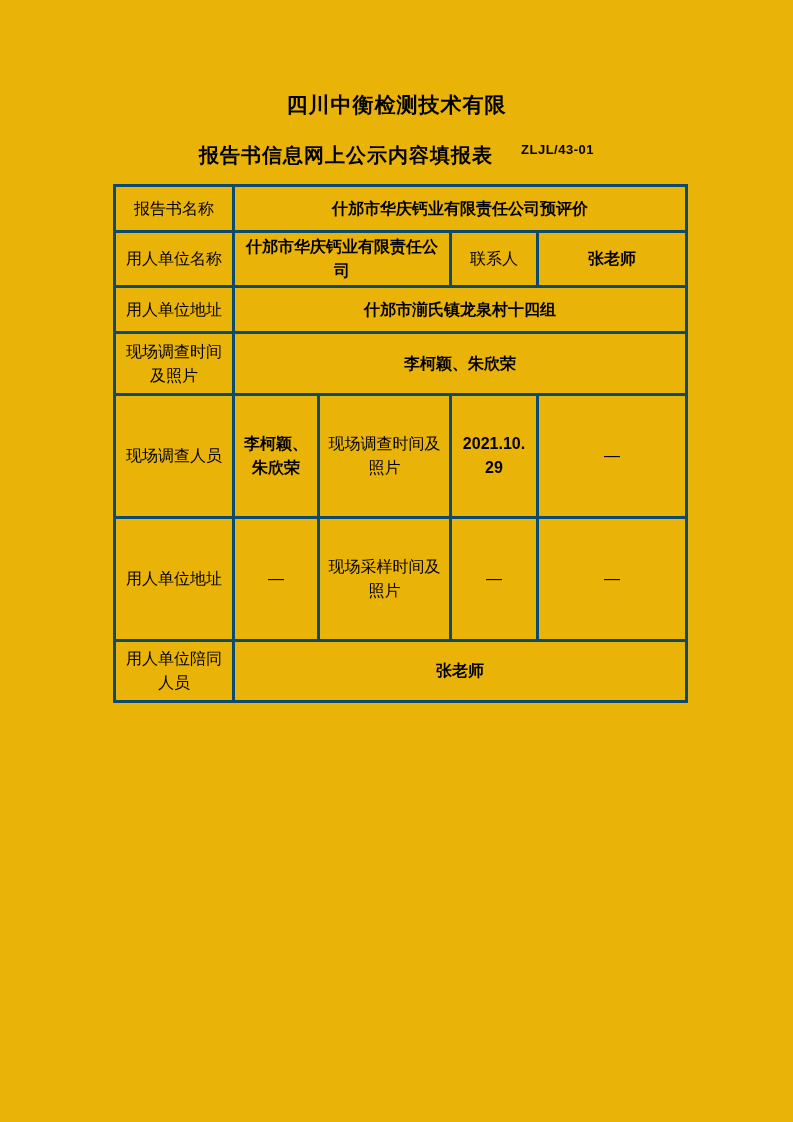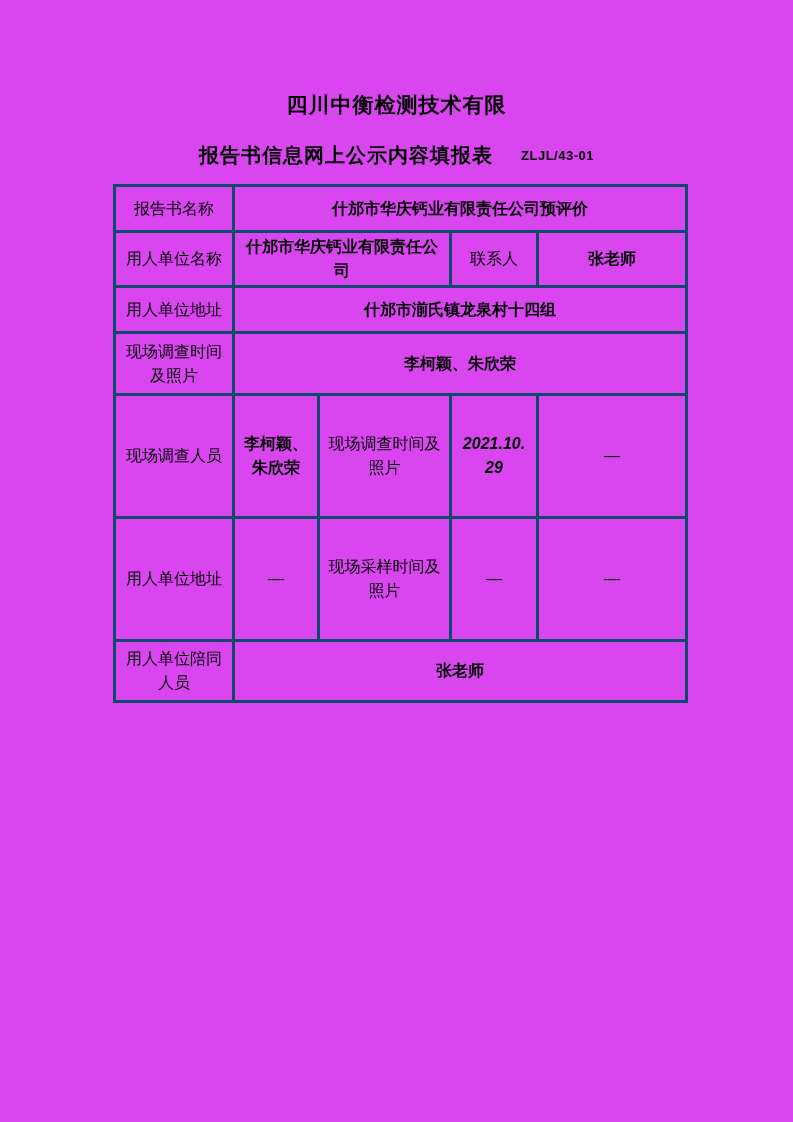--- a/index.html
+++ b/index.html
@@ -8,34 +8,34 @@
     width: 793px;
     height: 1122px;
     font-family: "Liberation Sans", "DejaVu Sans", sans-serif;
     color: #000;
     position: relative;
     overflow: hidden;
   }
   .page {
     width: 793px;
     height: 1122px;
-    background: #d946ef;
+    background: #eab308;
     padding-top: 92px;
   }
   .doc-title {
     text-align: center;
     font-size: 21px;
     font-weight: bold;
     letter-spacing: 1px;
     line-height: 26px;
   }
   .subtitle-row {
     margin-top: 24px;
     display: flex;
-    align-items: center;
+    align-items: flex-start;
     justify-content: center;
   }
   .doc-subtitle {
     font-size: 20px;
     font-weight: bold;
     letter-spacing: 1px;
     line-height: 26px;
   }
   .doc-code {
     font-size: 13px;
@@ -54,21 +54,21 @@
     text-align: center;
     vertical-align: middle;
     font-size: 16px;
     line-height: 24px;
     padding: 2px 8px;
     overflow: hidden;
   }
   td.label { font-weight: normal; }
   td.value { font-weight: bold; }
   td.plain { font-weight: normal; }
-  td.num   { font-weight: bold; word-break: break-all; font-style: italic; }
+  td.num   { font-weight: bold; word-break: break-all; }
   tr.r1 { height: 46px; }
   tr.r2 { height: 51px; }
   tr.r3 { height: 46px; }
   tr.r4 { height: 62px; }
   tr.r5 { height: 123px; }
   tr.r6 { height: 123px; }
   tr.r7 { height: 122px; }
   tr.r8 { height: 61px; }
 </style>
 </head>

